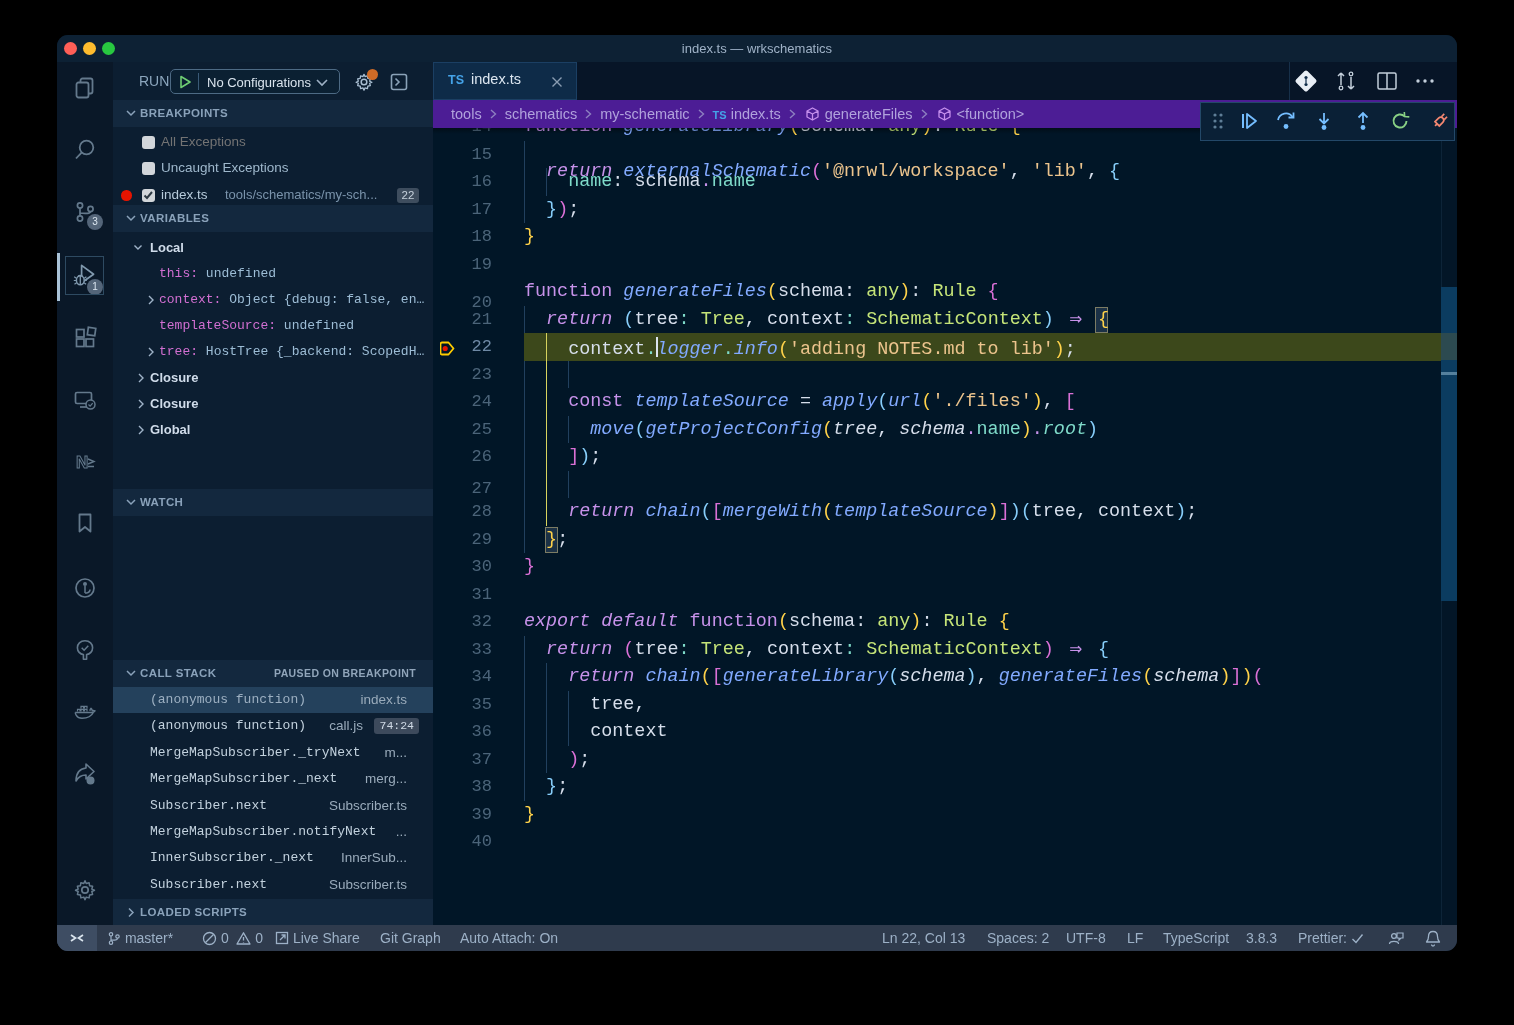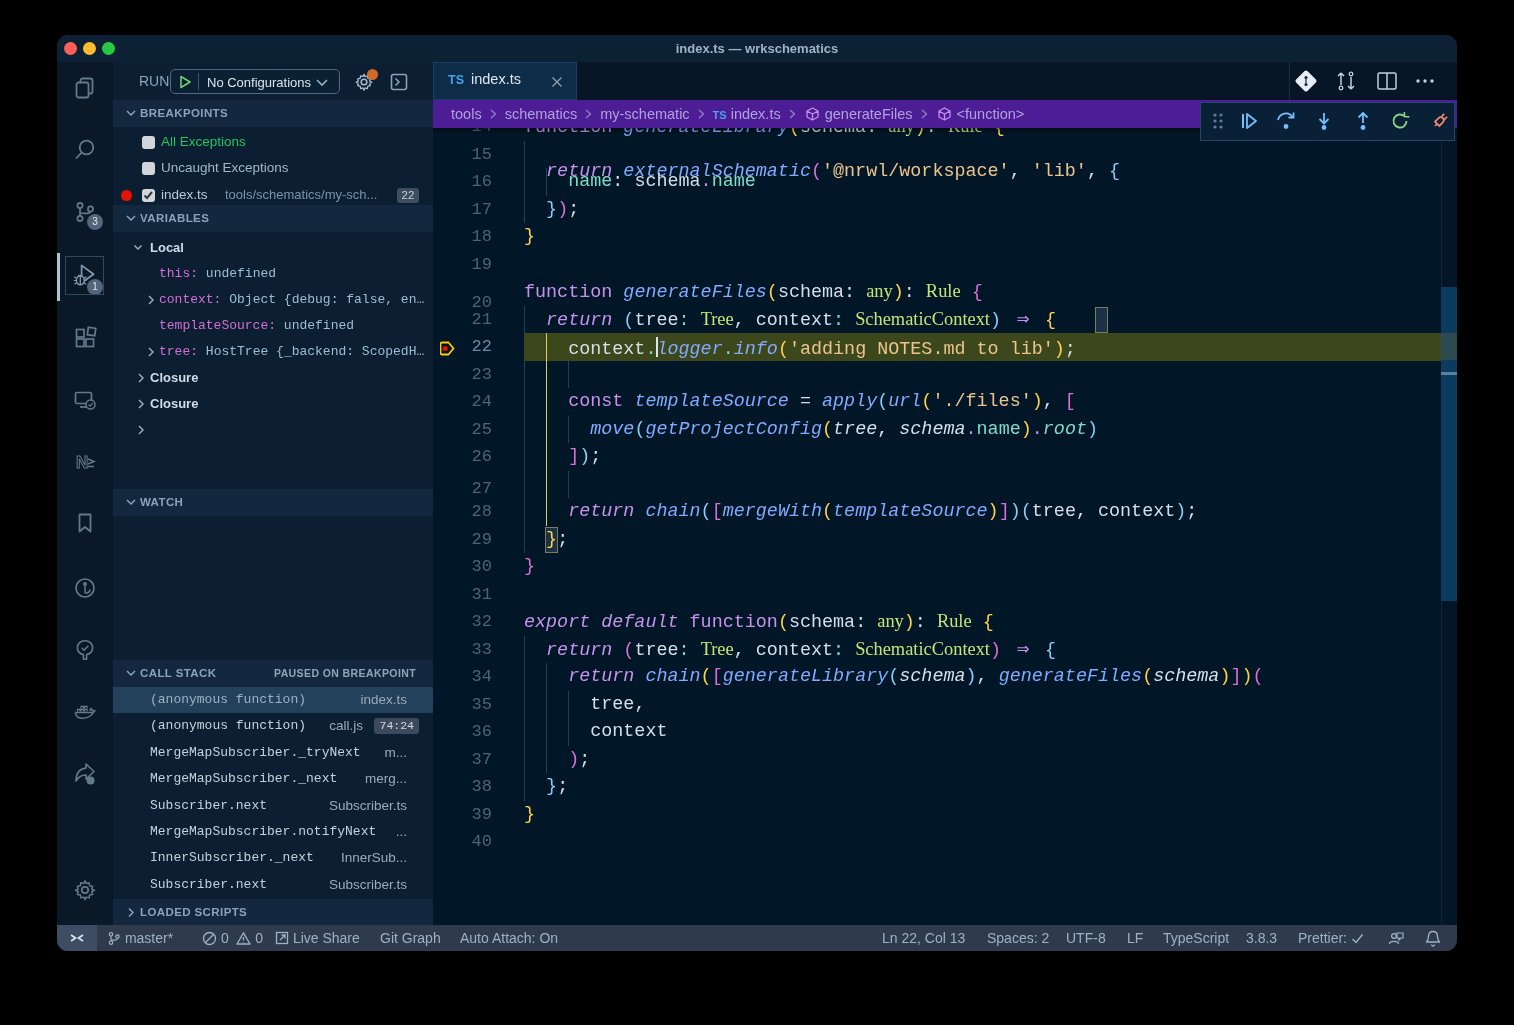--- a/index.html
+++ b/index.html
@@ -3,21 +3,21 @@
 <meta charset="utf-8">
 <style>
   * { margin:0; padding:0; box-sizing:border-box; }
   html,body { width:1514px; height:1025px; background:#000; overflow:hidden; }
   body { font-family:"Liberation Sans", sans-serif; }
   #win { position:absolute; left:57px; top:35px; width:1400px; height:916px;
          background:#011627; border-radius:11px; overflow:hidden; }
   #titlebar { position:absolute; left:0; top:0; width:1400px; height:27px; background:#0d2134; }
   .tl { position:absolute; top:7px; width:13px; height:13px; border-radius:50%; }
   #title { position:absolute; top:0; left:0; width:100%; height:27px; line-height:28px;
-           text-align:center; color:#9fb2c7; font-size:13px;font-weight:bold; }
+           text-align:center; color:#9fb2c7; font-size:13px; }
   #activity { position:absolute; left:0; top:27px; width:56px; height:863px; background:#0a1828; }
   .aicon { position:absolute; left:16px; width:24px; height:24px; }
   .badge { position:absolute; width:16px; height:16px; border-radius:50%; background:#546579;
            color:#dbe6f0; font-size:10px; line-height:16px; text-align:center; }
   #sidebar { position:absolute; left:56px; top:27px; width:320px; height:863px; background:#0c1e31; overflow:hidden; }
   .shead { position:absolute; left:0; width:320px; height:27px; background:#13283e; color:#8aa2ba;
            font-size:11.5px; font-weight:bold; letter-spacing:0.4px; line-height:27px; }
   .srow { position:absolute; left:0; width:320px; height:26px; color:#d0dcea; font-size:13.5px; line-height:26px; }
   .mono { font-family:"Liberation Mono", monospace; }
   .vname { color:#d26fd2; }
@@ -32,21 +32,21 @@
   #codewrap { position:absolute; left:0; top:66px; width:1008px; height:797px; overflow:hidden; }
   #codeinner { position:absolute; left:0; top:-66px; width:1008px; height:863px; }
   .cl { position:absolute; left:91px; height:27.5px; line-height:27.5px; white-space:pre;
         font-family:"Liberation Mono", monospace; font-size:18.4px; color:#d6deeb; }
   .lnum { position:absolute; left:19px; width:40px; height:27.5px; line-height:27.5px; text-align:right;
           font-family:"Liberation Mono", monospace; font-size:17px; color:#4b6479; }
   .k  { color:#c792ea; }
   .ki { color:#c792ea; font-style:italic; }
   .f  { color:#82aaff; font-style:italic; }
   .s  { color:#ecc48d; }
-  .t  { color:#c5e478;font-family:Liberation Serif, serif; }
+  .t  { color:#c5e478; }
   .p  { color:#7fdbca; }
   .pi { color:#7fdbca; font-style:italic; }
   .o  { color:#da70d6; }
   .y  { color:#ffd24a; }
   .b  { color:#87cefa; }
   .wi { color:#d6deeb; font-style:italic; }
   .ar { display:inline-block; width:22px; text-align:center; font-size:21px; line-height:27.5px; vertical-align:top; }
   .guide { position:absolute; width:1px; background:#21405e; }
   #statusbar { position:absolute; left:0; top:890px; width:1400px; height:26px; background:#2f3b4d;
                color:#9db1c7; font-size:14px; }
@@ -150,21 +150,21 @@
 <svg width="18" height="18" viewBox="0 0 18 18" style="position:absolute;left:277px;top:11px">
         <rect x="1.5" y="1.5" width="15" height="15" rx="2" fill="none" stroke="#8aa2b8" stroke-width="1.6"></rect>
         <path d="M5.5 5.5 l3.5 3.5 l-3.5 3.5" fill="none" stroke="#8aa2b8" stroke-width="1.6"></path>
       </svg>
 <div class="shead" style="top:38px;">
         <svg width="16" height="27" viewBox="0 0 16 27" style="position:absolute;left:10px;top:0">
           <path d="M4 11 l4 4 l4 -4" fill="none" stroke="#8aa2ba" stroke-width="1.5"></path>
         </svg>
         <span style="position:absolute;left:27px;">BREAKPOINTS</span>
       </div>
-<div class="srow" style="top:67px;color:#22c55e;">
+<div class="srow" style="top:67px;color:#737373;">
         <div style="position:absolute;left:29px;top:7px;width:12.5px;height:12.5px;border-radius:3px;background:#d2d6da;"></div>
         <span style="position:absolute;left:48px;">All Exceptions</span>
       </div>
 <div class="srow" style="top:93px;color:#9fb8cc;">
         <div style="position:absolute;left:29px;top:7px;width:12.5px;height:12.5px;border-radius:3px;background:#d2d6da;"></div>
         <span style="position:absolute;left:48px;">Uncaught Exceptions</span>
       </div>
 <div class="srow" style="top:120px;color:#b7cbdb;">
         <div style="position:absolute;left:8px;top:8px;width:10.5px;height:10.5px;border-radius:50%;background:#e51400;"></div>
         <div style="position:absolute;left:29px;top:7px;width:12.5px;height:12.5px;border-radius:3px;background:#d2d6da;"></div>
@@ -213,20 +213,23 @@
       </div>
 <svg width="14" height="26" viewBox="0 0 14 26" style="position:absolute;left:21px;top:329px">
         <path d="M5 9 l4 4 l-4 4" fill="none" stroke="#9fb3c8" stroke-width="1.4"></path>
       </svg>
       <div class="srow" style="top:329px;">
         <span style="position:absolute;left:37px;font-weight:bold;font-size:13px;">Closure</span>
       </div>
 <svg width="14" height="26" viewBox="0 0 14 26" style="position:absolute;left:21px;top:355px">
         <path d="M5 9 l4 4 l-4 4" fill="none" stroke="#9fb3c8" stroke-width="1.4"></path>
       </svg>
+      <div class="srow" style="top:355px;">
+        <span style="position:absolute;left:37px;font-weight:bold;font-size:13px;">Global</span>
+      </div>
 <div class="shead" style="top:427px;">
         <svg width="16" height="27" viewBox="0 0 16 27" style="position:absolute;left:10px;top:0">
           <path d="M4 11 l4 4 l4 -4" fill="none" stroke="#8aa2ba" stroke-width="1.5"></path>
         </svg>
         <span style="position:absolute;left:27px;">WATCH</span>
       </div>
 <div class="shead" style="top:598px;">
         <svg width="16" height="27" viewBox="0 0 16 27" style="position:absolute;left:10px;top:0">
           <path d="M4 11 l4 4 l4 -4" fill="none" stroke="#8aa2ba" stroke-width="1.5"></path>
         </svg>

